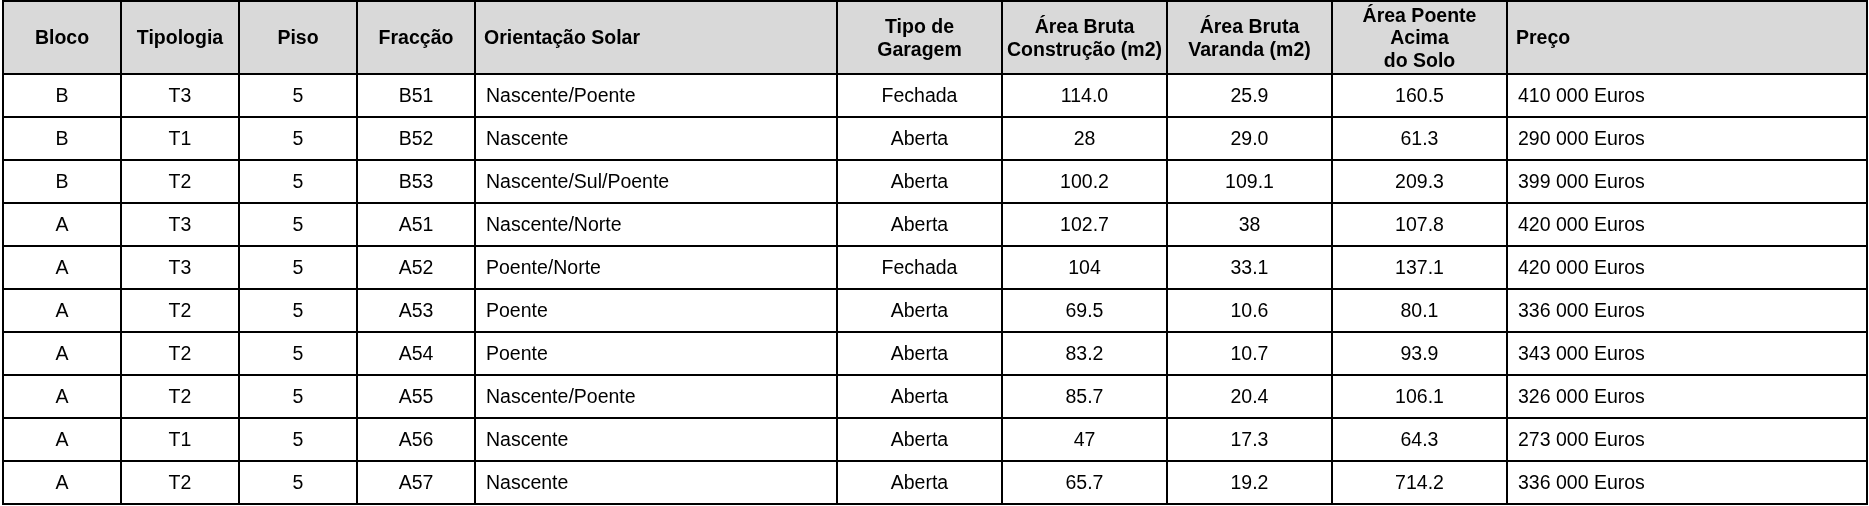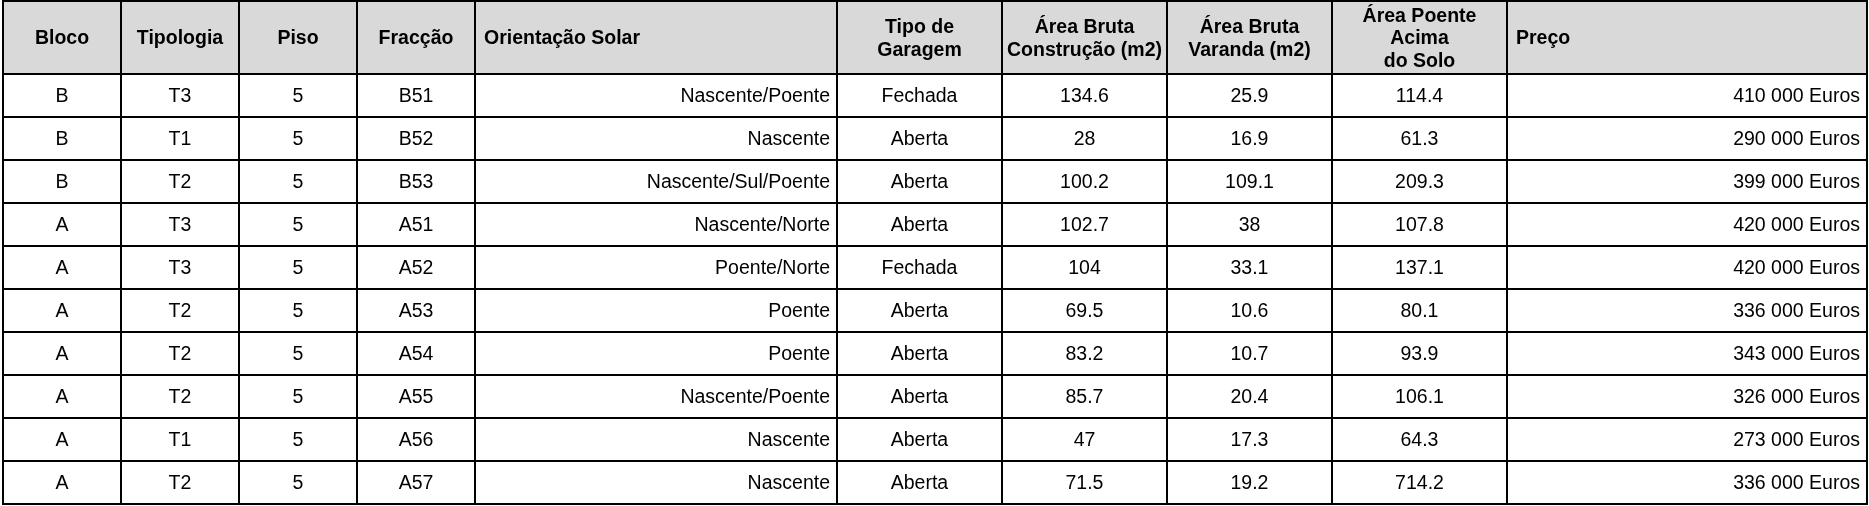--- a/index.html
+++ b/index.html
@@ -69,21 +69,21 @@
     margin-top: 37px;
   }
   table.listing tbody td {
     height: 41px;
     padding: 0 6px;
     text-align: center;
     vertical-align: middle;
     background: #ffffff;
   }
   table.listing tbody td.left {
-    text-align: right;
+    text-align: left;
     padding-left: 10px;
   }
   
   col.c-bloco      { width: 118px; }
   col.c-tipologia  { width: 118px; }
   col.c-piso       { width: 118px; }
   col.c-fraccao    { width: 118px; }
   col.c-orient     { width: 362px; }
   col.c-garagem    { width: 165px; }
   col.c-abc        { width: 165px; }
@@ -136,34 +136,34 @@
         </tr>
       </thead>
       <tbody id="table-body">
           <tr>
             <td>B</td>
             <td>T3</td>
             <td>5</td>
             <td>B51</td>
             <td class="left">Nascente/Poente</td>
             <td>Fechada</td>
-            <td>134.6</td>
+            <td>114.0</td>
             <td>25.9</td>
-            <td>114.4</td>
+            <td>160.5</td>
             <td class="left">410 000 Euros</td>
           </tr>
           <tr>
             <td>B</td>
             <td>T1</td>
             <td>5</td>
             <td>B52</td>
             <td class="left">Nascente</td>
             <td>Aberta</td>
             <td>28</td>
-            <td>16.9</td>
+            <td>29.0</td>
             <td>61.3</td>
             <td class="left">290 000 Euros</td>
           </tr>
           <tr>
             <td>B</td>
             <td>T2</td>
             <td>5</td>
             <td>B53</td>
             <td class="left">Nascente/Sul/Poente</td>
             <td>Aberta</td>
@@ -244,21 +244,21 @@
             <td>64.3</td>
             <td class="left">273 000 Euros</td>
           </tr>
           <tr>
             <td>A</td>
             <td>T2</td>
             <td>5</td>
             <td>A57</td>
             <td class="left">Nascente</td>
             <td>Aberta</td>
-            <td>71.5</td>
+            <td>65.7</td>
             <td>19.2</td>
             <td>714.2</td>
             <td class="left">336 000 Euros</td>
           </tr>
         </tbody>
     </table>
   </div>
 
 </div>
 

